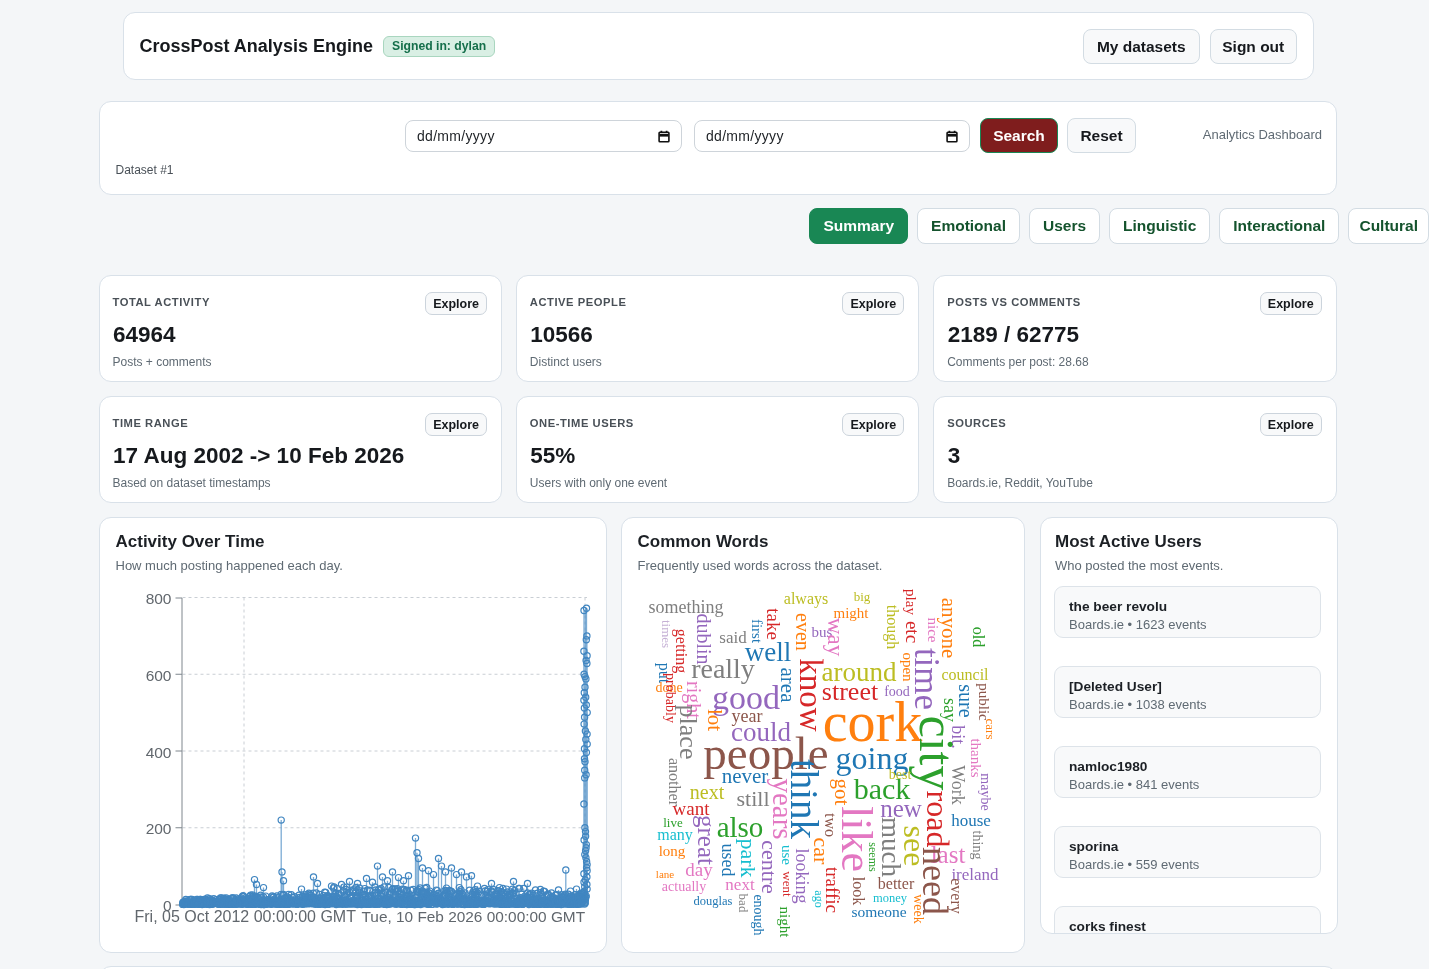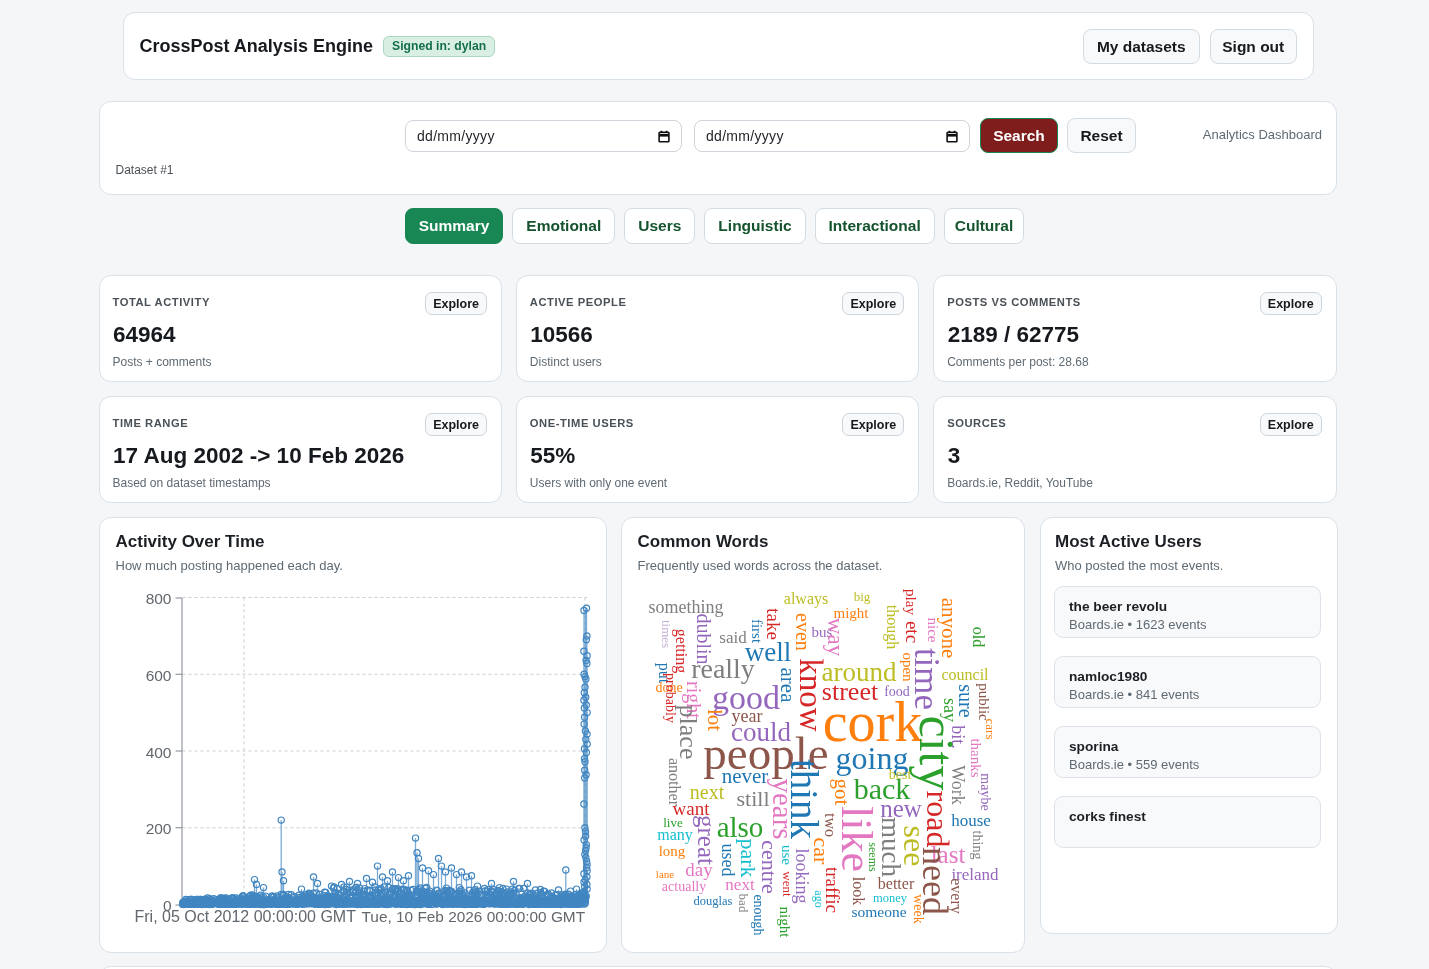--- a/index.html
+++ b/index.html
@@ -23,21 +23,21 @@
 .explore { position:absolute; right:14px; top:16.5px; height:23px; padding:0 7px;
   display:flex; align-items:center; background:#f8f9fa; border:1px solid #ccd4dc;
   border-radius:7px; font-size:12.5px; font-weight:bold; color:#16191d; }
 .tab { display:inline-flex; align-items:center; justify-content:center; height:35.5px;
   padding:0 13px; border-radius:8px; font-size:15.5px; font-weight:bold;
   background:#fff; border:1px solid #d3dce3; color:#14532d; }
 .tab.on { background:#198754; border-color:#198754; color:#fff; }
 .inp { position:absolute; height:32px; background:#fff; border:1px solid #ced4da;
   border-radius:8px; display:flex; align-items:center; padding:0 11px; }
 .uitem { width:267px; height:52px; background:#f8f9fa; border:1px solid #dde3e9;
-  border-radius:9px; padding:0 14px; margin-bottom:18px; position:relative; }
+  border-radius:9px; padding:0 14px; margin-bottom:28px; position:relative; }
 .uname { position:absolute; left:14px; top:12.5px; font-size:13.7px; font-weight:bold;
   color:#1c2025; line-height:1; }
 .umeta { position:absolute; left:14px; top:31px; font-size:13px; color:#5f6a73; line-height:1; }
 #cloud span { position:absolute; font-family:"Liberation Serif",serif;
   white-space:nowrap; line-height:1; }
 </style></head>
 <body>
 
 <div class="card" style="left:123px;top:11.5px;width:1190.5px;height:68.5px">
   <div style="position:absolute;left:15.5px;top:24.5px;font-size:18px;font-weight:bold;color:#16191d;line-height:1">CrossPost Analysis Engine</div>
@@ -56,21 +56,21 @@
         <rect x="1.1" y="2.2" width="9.8" height="9.6" rx="0.8" stroke="#111" stroke-width="1.6"></rect>
         <path d="M1.4 5.2h9.2" stroke="#111" stroke-width="2.8"></path>
         <path d="M3.4 0.7v2M8.6 0.7v2" stroke="#111" stroke-width="1.7"></path>
       </svg></div>
   <div style="position:absolute;left:880.5px;top:16px;width:78px;height:35px;background:#7f1d1d;border:1px solid #198754;border-radius:8px;color:#fff;font-weight:bold;font-size:15.5px;display:flex;align-items:center;justify-content:center">Search</div>
   <div class="btn" style="position:absolute;left:967.5px;top:16px;width:69px;height:35px;font-size:15.5px">Reset</div>
   <div style="position:absolute;right:13.5px;top:25.5px;font-size:13px;color:#5f6a73;line-height:1">Analytics Dashboard</div>
   <div style="position:absolute;left:16px;top:62px;font-size:12px;color:#495057;line-height:1">Dataset #1</div>
 </div>
 
-<div style="position:absolute;left:0;top:208px;width:1429px;display:flex;justify-content:center;gap:9px">
+<div style="position:absolute;left:0;top:208px;width:1429px;display:flex;justify-content:flex-end;gap:9px">
   <div class="tab on">Summary</div>
   <div class="tab">Emotional</div>
   <div class="tab">Users</div>
   <div class="tab">Linguistic</div>
   <div class="tab">Interactional</div>
   <div class="tab" style="padding:0 10px">Cultural</div>
 </div>
 
 <div class="scard" style="left:98.5px;top:274.5px">
 <div class="slabel">TOTAL ACTIVITY</div>
@@ -1754,20 +1754,24 @@
 
 <div class="card" style="left:1040px;top:516.5px;width:297.5px;height:417.5px;overflow:hidden">
   <div class="h5" style="left:14px;top:15px">Most Active Users</div>
   <div class="sub" style="left:14px;top:41.5px">Who posted the most events.</div>
   <div style="position:absolute;left:13px;top:68.5px">
       <div class="uitem">
         <div class="uname">the beer revolu</div>
         <div class="umeta">Boards.ie • 1623 events</div>
       </div>
       <div class="uitem">
+        <div class="uname">[Deleted User]</div>
+        <div class="umeta">Boards.ie • 1038 events</div>
+      </div>
+      <div class="uitem">
         <div class="uname">namloc1980</div>
         <div class="umeta">Boards.ie • 841 events</div>
       </div>
       <div class="uitem">
         <div class="uname">sporina</div>
         <div class="umeta">Boards.ie • 559 events</div>
       </div>
       <div class="uitem">
         <div class="uname">corks finest</div>
       </div>

